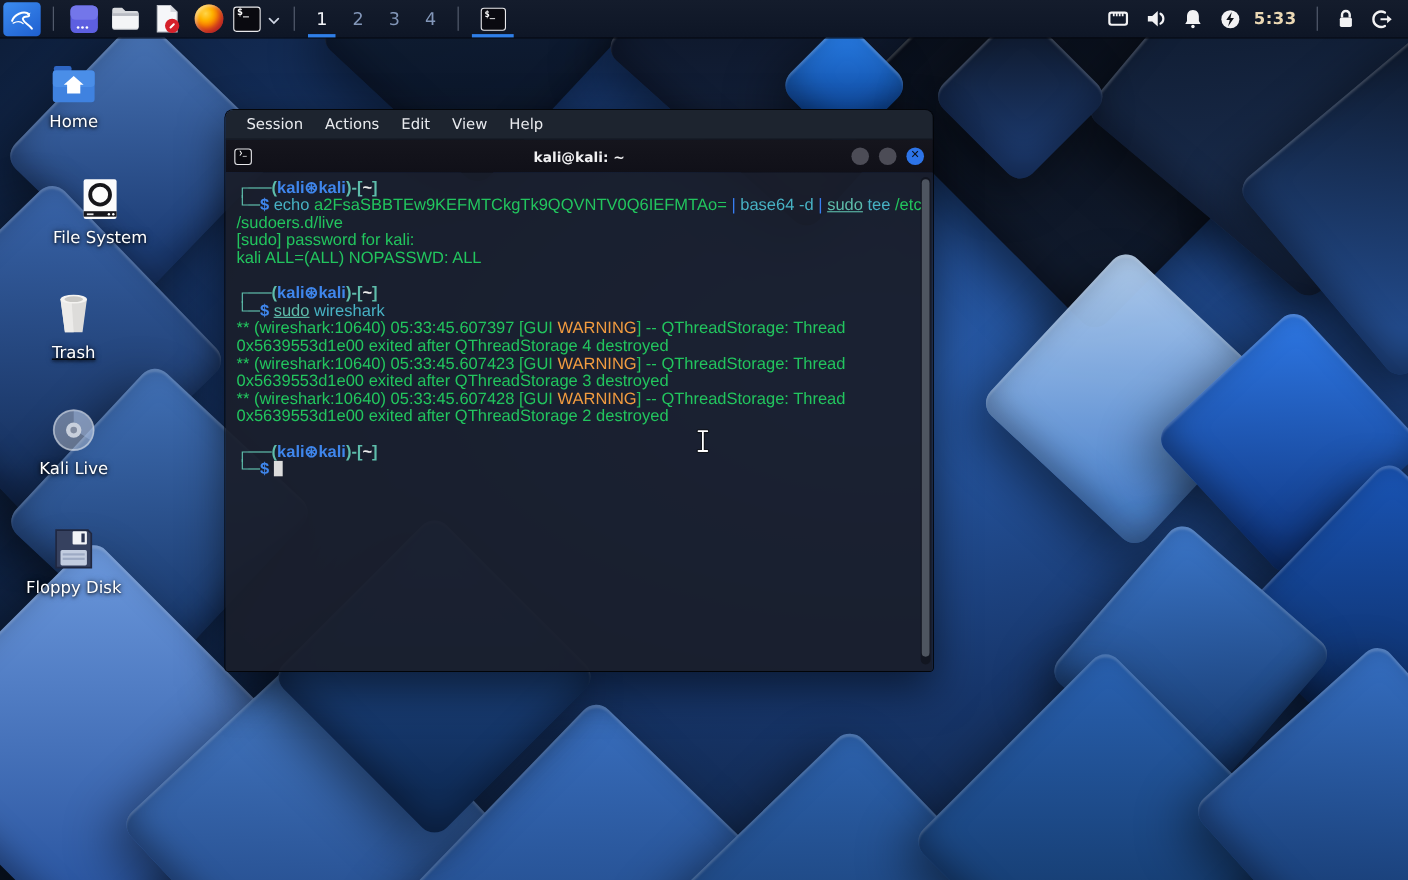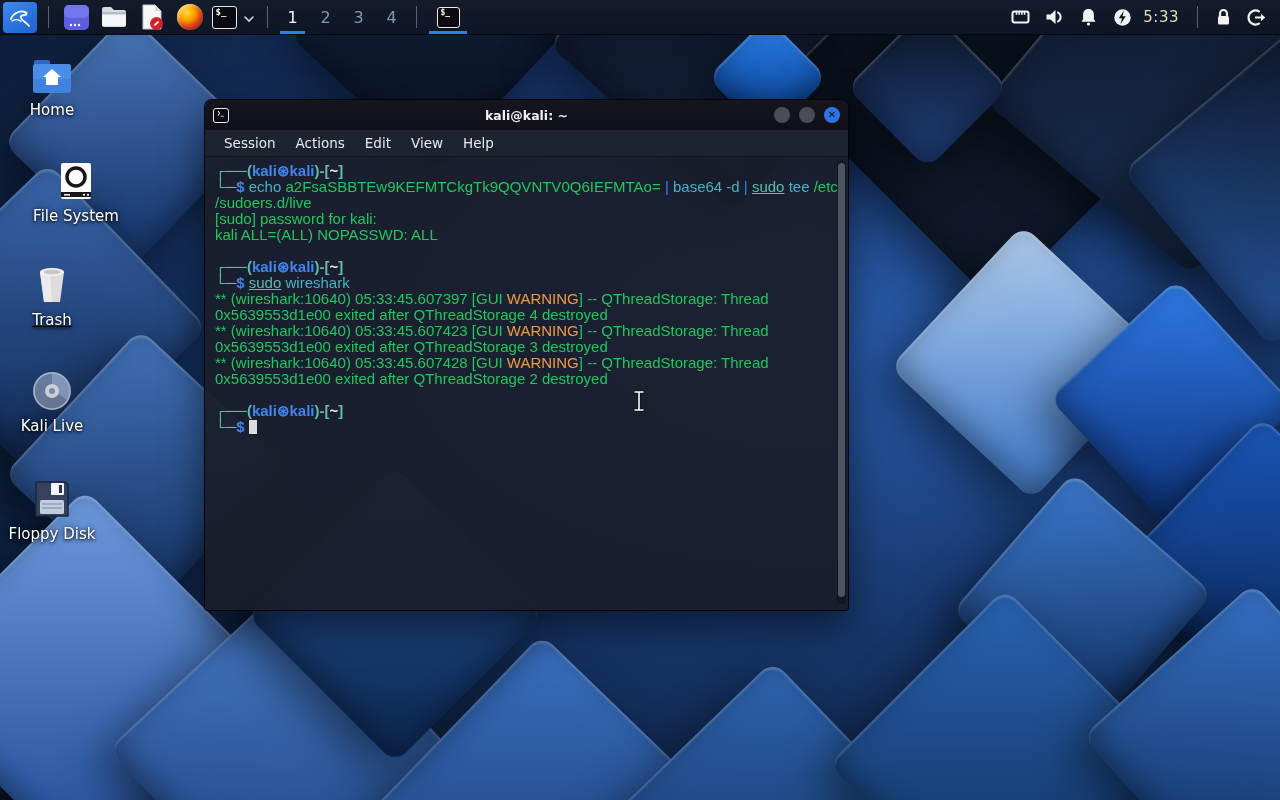--- a/index.html
+++ b/index.html
@@ -9,37 +9,37 @@
   #wallpaper { position:absolute; inset:0; overflow:hidden;
     background: radial-gradient(ellipse at 62% 42%, #2a5fb0 0%, #17366b 45%, #0a1527 100%); }
   .cube { position:absolute; border-radius:16px;
     box-shadow: 0 20px 45px rgba(0,0,0,.45), inset 2px 2px 2px rgba(255,255,255,.18), inset -6px -10px 28px rgba(0,0,10,.35); }
 
   
   #panel { position:absolute; left:0; top:0; width:1280px; height:35px;
     background:linear-gradient(#141c2c,#0e1626); border-bottom:1px solid #05080f;
     display:flex; align-items:center; z-index:40; }
   .p-left { display:flex; align-items:center; height:100%; }
-  .p-right { margin-left:auto; display:flex; align-items:center; height:100%; }
+  .p-right { margin-left:auto; display:flex; align-items:center; height:100%;font-weight:bold; }
   .p-sep { width:1px; height:22px; background:#596273; margin:0 8px; }
   .launcher { width:38px; height:100%; display:flex; align-items:center; justify-content:center; position:relative; }
   .kali-btn { width:34px; height:31px; margin:2px 0 2px 0; border-radius:4px;
     background:linear-gradient(145deg,#3c8cf0,#1e5fd0); display:flex; align-items:center; justify-content:center; }
   .ws { width:33px; height:100%; display:flex; align-items:center; justify-content:center;
     font-size:16px; color:#8296b8; position:relative; }
   .ws.active { color:#f2f4f8; }
   .ws.active::after, .winbtn.active::after { content:""; position:absolute; left:4px; right:4px; bottom:0; height:3px; background:#2f7fe8; }
   .winbtn { width:46px; height:100%; display:flex; align-items:center; justify-content:center; position:relative; }
   .tray-ic { width:34px; height:100%; display:flex; align-items:center; justify-content:center; }
   #clock { font-size:15px; color:#ead8b4; padding:0 10px 0 4px; letter-spacing:.5px; }
   .term-glyph { background:#0a0a10; border:1.5px solid #e9e9ec; border-radius:3px; position:relative; }
   .term-glyph span { position:absolute; left:3px; top:0px; color:#fff; font-family:"DejaVu Sans Mono",monospace; font-weight:bold; }
 
   
-  .desk-icon { position:absolute; width:96px; left:4px; display:flex; flex-direction:column; align-items:center; gap:5px; }
+  .desk-icon { position:absolute; width:96px; left:19px; display:flex; flex-direction:column; align-items:center; gap:5px; }
   .desk-icon .lbl { font-size:15px; color:#ffffff; text-shadow:0 1px 3px rgba(0,0,0,.95), 0 0 6px rgba(0,0,0,.6); white-space:nowrap; }
 
   
   #term-win { position:absolute; left:205px; top:100px; width:643px; height:510px;
     border-radius:7px 7px 3px 3px; box-shadow:0 14px 40px rgba(0,0,0,.55), 0 0 0 1px #05070c; z-index:30; overflow:hidden;
     display:flex; flex-direction:column; }
   #titlebar { height:30px; background:linear-gradient(#15151d,#101018); display:flex; align-items:center; padding:0 8px; flex:0 0 auto; }
   #title-text { position:absolute; left:0; right:0; text-align:center; font-size:12.5px; font-weight:bold; color:#f0f0f2; pointer-events:none; }
   .tb-btn { width:16px; height:16px; border-radius:50%; margin-left:9px; background:#4c4c56; }
   .tb-btn.close { background:#2d74e8; color:#0a0d14; font-size:10px; font-weight:bold; text-align:center; line-height:16px; }
@@ -264,37 +264,37 @@
       <svg width="20" height="19" viewBox="0 0 20 19">
         <path d="M12 3.4 a7 7 0 1 0 0 12.2" fill="none" stroke="#f2f2f4" stroke-width="2.2" stroke-linecap="round"></path>
         <path d="M8 9.5 h7" stroke="#f2f2f4" stroke-width="2"></path>
         <path d="M14 5.8 l4.2 3.7 l-4.2 3.7 z" fill="#f2f2f4"></path>
       </svg>
     </div>
   </div>
 </div>
 
 <div id="term-win">
-  <div id="titlebar">
-    <div class="term-glyph" style="width:16px;height:15px;">
-      <span style="font-size:6px;">❯_</span>
-    </div>
-    <div id="title-text">kali@kali: ~</div>
-    <div class="tb-btns">
-      <div class="tb-btn"></div>
-      <div class="tb-btn"></div>
-      <div class="tb-btn close">✕</div>
-    </div>
-  </div>
   <div id="menubar">
     <div class="menu-item">Session</div>
     <div class="menu-item">Actions</div>
     <div class="menu-item">Edit</div>
     <div class="menu-item">View</div>
     <div class="menu-item">Help</div>
+  </div>
+  <div id="titlebar">
+    <div class="term-glyph" style="width:16px;height:15px;">
+      <span style="font-size:6px;">❯_</span>
+    </div>
+    <div id="title-text">kali@kali: ~</div>
+    <div class="tb-btns">
+      <div class="tb-btn"></div>
+      <div class="tb-btn"></div>
+      <div class="tb-btn close">✕</div>
+    </div>
   </div>
   <div id="term-body">
     <div id="term-lines"><div class="term-line"><span class="t-frame">┌──(</span><span class="t-user">kali⊛kali</span><span class="t-frame">)-[</span><span class="t-sym">~</span><span class="t-frame">]</span></div><div class="term-line"><span class="t-frame">└─</span><span class="t-user">$</span><span class="t-fg"> </span><span class="t-cmd">echo</span><span class="t-fg"> a2FsaSBBTEw9KEFMTCkgTk9QQVNTV0Q6IEFMTAo= </span><span class="t-pipe">|</span><span class="t-fg"> </span><span class="t-cmd">base64 -d</span><span class="t-fg"> </span><span class="t-pipe">|</span><span class="t-fg"> </span><span class="t-precmd">sudo</span><span class="t-fg"> </span><span class="t-cmd">tee</span><span class="t-fg"> /etc</span></div><div class="term-line"><span class="t-fg">/sudoers.d/live</span></div><div class="term-line"><span class="t-fg">[sudo] password for kali:</span></div><div class="term-line"><span class="t-fg">kali ALL=(ALL) NOPASSWD: ALL</span></div><div class="term-line"></div><div class="term-line"><span class="t-frame">┌──(</span><span class="t-user">kali⊛kali</span><span class="t-frame">)-[</span><span class="t-sym">~</span><span class="t-frame">]</span></div><div class="term-line"><span class="t-frame">└─</span><span class="t-user">$</span><span class="t-fg"> </span><span class="t-precmd">sudo</span><span class="t-fg"> </span><span class="t-cmd">wireshark</span></div><div class="term-line"><span class="t-fg">** (wireshark:10640) 05:33:45.607397 [GUI </span><span class="t-warn">WARNING</span><span class="t-fg">] -- QThreadStorage: Thread</span></div><div class="term-line"><span class="t-fg">0x5639553d1e00 exited after QThreadStorage 4 destroyed</span></div><div class="term-line"><span class="t-fg">** (wireshark:10640) 05:33:45.607423 [GUI </span><span class="t-warn">WARNING</span><span class="t-fg">] -- QThreadStorage: Thread</span></div><div class="term-line"><span class="t-fg">0x5639553d1e00 exited after QThreadStorage 3 destroyed</span></div><div class="term-line"><span class="t-fg">** (wireshark:10640) 05:33:45.607428 [GUI </span><span class="t-warn">WARNING</span><span class="t-fg">] -- QThreadStorage: Thread</span></div><div class="term-line"><span class="t-fg">0x5639553d1e00 exited after QThreadStorage 2 destroyed</span></div><div class="term-line"></div><div class="term-line"><span class="t-frame">┌──(</span><span class="t-user">kali⊛kali</span><span class="t-frame">)-[</span><span class="t-sym">~</span><span class="t-frame">]</span></div><div class="term-line"><span class="t-frame">└─</span><span class="t-user">$</span><span class="t-fg"> </span><span class="t-cursor"></span></div></div>
     <div id="scrollbar-track">
       <div id="scrollbar-thumb"></div>
     </div>
   </div>
 </div>
 
 <div id="mouse-cursor">

